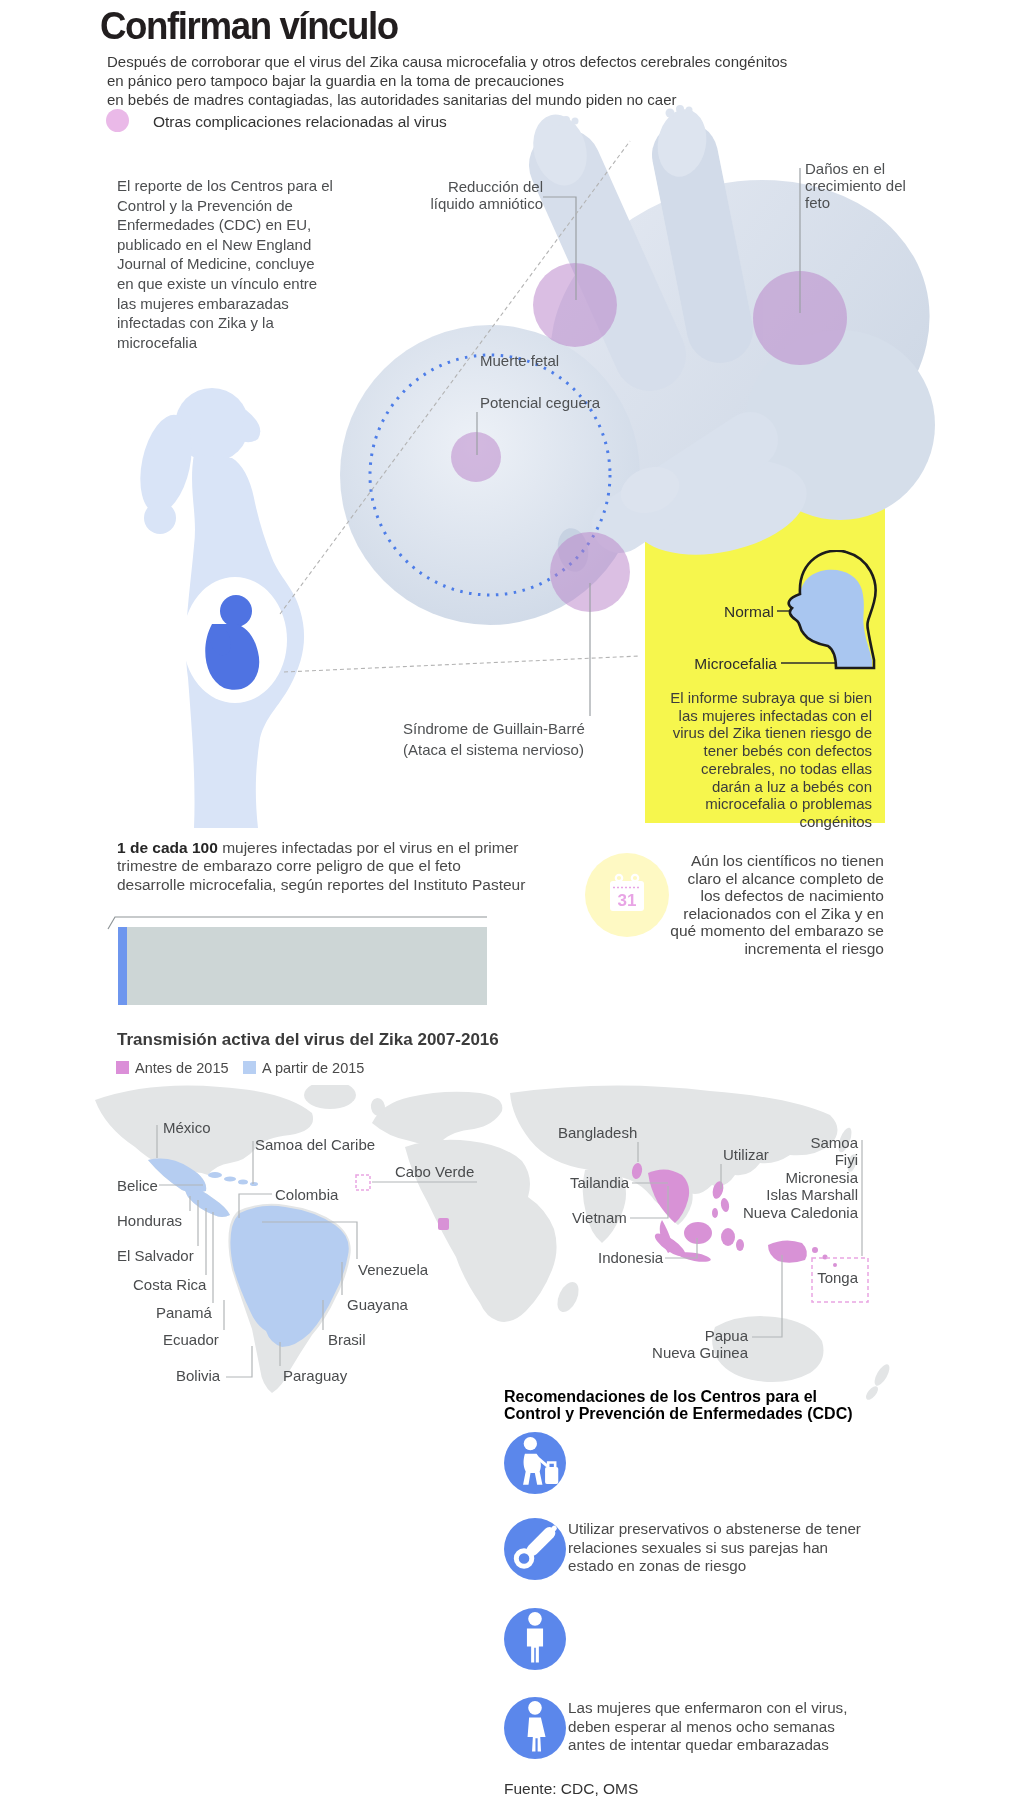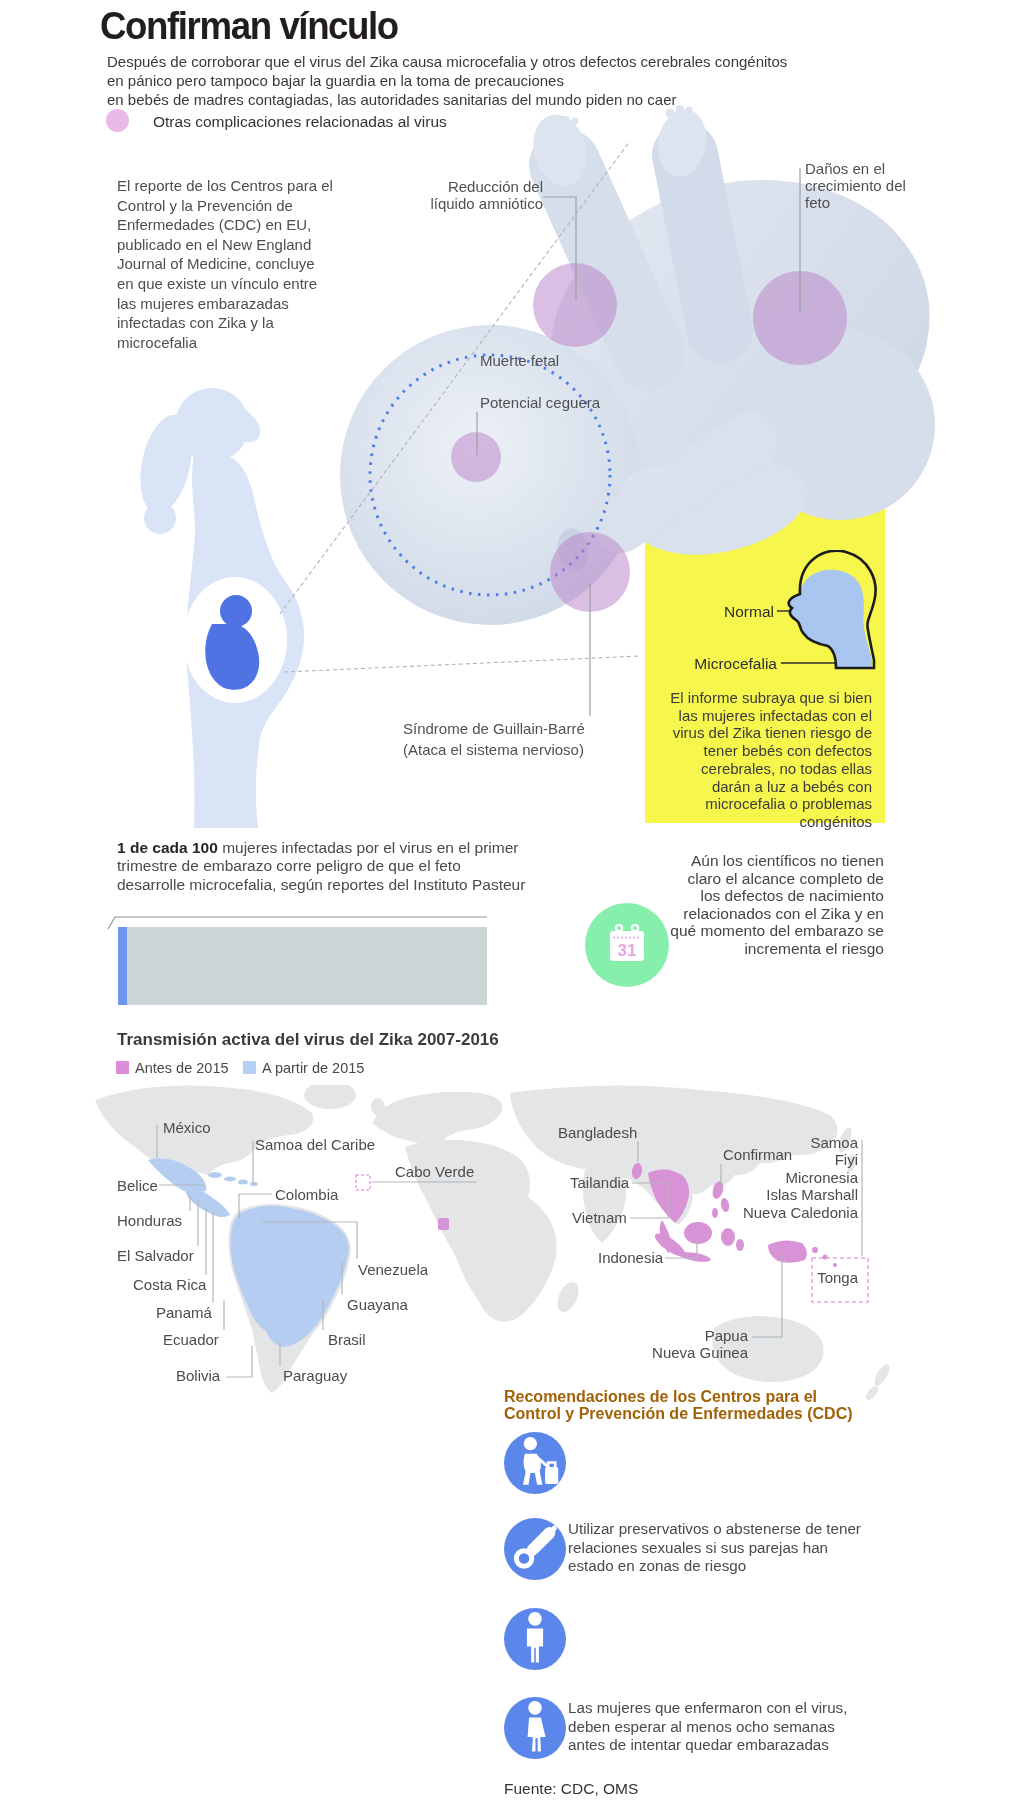--- a/index.html
+++ b/index.html
@@ -20,21 +20,21 @@
   .cmp{position:absolute;font-size:15.5px;color:#2e2e2e;z-index:6;}
   .stat{position:absolute;left:117px;top:839px;width:414px;font-size:15.5px;line-height:18.4px;color:#4a4a4a;}
   .stat b{color:#262626;}
   .bar{position:absolute;z-index:1;}
   .caltxt{position:absolute;left:664px;top:852px;width:220px;text-align:right;font-size:15.5px;
           line-height:17.6px;color:#454545;}
   .mtitle{position:absolute;left:117px;top:1030px;font-size:17px;font-weight:bold;color:#3b3b3b;}
   .lgsq{position:absolute;width:13px;height:13px;}
   .lgtx{position:absolute;font-size:14.5px;color:#4a4a4a;text-align:right;}
   .mlabel{position:absolute;font-size:15px;color:#4a4c4e;white-space:nowrap;z-index:6;}
-  .rtitle{position:absolute;font-size:16px;font-weight:bold;color:#a16207;}
+  .rtitle{position:absolute;font-size:16px;font-weight:bold;color:#000000;}
   .rcirc{position:absolute;width:62px;height:62px;border-radius:50%;z-index:2;}
   .rtext{position:absolute;font-size:15.2px;line-height:18.5px;color:#4a4a4a;}
   .source{position:absolute;left:504px;top:1780px;font-size:15.5px;color:#333;}
   .overlay{position:absolute;left:0;top:0;z-index:4;pointer-events:none;}
   .z1{z-index:1}.z2{z-index:2}.z5{z-index:5}
 </style>
 </head>
 <body>
 
 <div class="stage">
@@ -179,21 +179,21 @@
         <circle cx="745" cy="180" r="2"></circle>
       <rect x="348" y="133" width="11" height="12" rx="2"></rect>
     </g>
     <rect x="266" y="90" width="14" height="15" fill="none" stroke="#e9a5e2" stroke-width="1.5" stroke-dasharray="3 2"></rect>
     <rect x="722" y="173" width="56" height="44" fill="none" stroke="#e9a5e2" stroke-width="1.5" stroke-dasharray="4 3"></rect>
   </svg>
 
   <div class="bar" style="left: 118px; top: 927px; width: 9px; height: 78px; background: rgb(110, 150, 238);"></div>
   <div class="bar" style="left: 127px; top: 927px; width: 360px; height: 78px; background: rgb(205, 214, 214);"></div>
 
-  <div class="abs z2" style="left: 585px; top: 903px; width: 84px; height: 84px; border-radius: 50%; background: #86efac;">
+  <div class="abs z2" style="left: 585px; top: 853px; width: 84px; height: 84px; border-radius: 50%; background: #fef9c3;">
     <svg style="position:absolute;left:18px;top:17px;" width="48" height="48" viewBox="0 0 48 48">
       <rect x="7" y="11" width="34" height="30" rx="3" fill="#ffffff"></rect>
       <circle cx="16" cy="8" r="3.2" fill="none" stroke="#ffffff" stroke-width="2.2"></circle>
       <circle cx="32" cy="8" r="3.2" fill="none" stroke="#ffffff" stroke-width="2.2"></circle>
       <line x1="10" y1="17.5" x2="38" y2="17.5" stroke="#e8a4e5" stroke-width="1.5" stroke-dasharray="2 2"></line>
       <text x="24" y="36" font-size="17" font-weight="bold" fill="#e8a4e5" text-anchor="middle" font-family="Liberation Sans, sans-serif">31</text>
     </svg>
   </div>
 
   <svg class="overlay" width="1024" height="1800" viewBox="0 0 1024 1800">
@@ -273,21 +273,21 @@
   <span class="mlabel" style="left:176px;top:1367px;">Bolivia</span>
   <span class="mlabel" style="left:283px;top:1367px;">Paraguay</span>
   <span class="mlabel" style="left:328px;top:1331px;">Brasil</span>
   <span class="mlabel" style="left:347px;top:1296px;">Guayana</span>
   <span class="mlabel" style="left:358px;top:1261px;">Venezuela</span>
   <span class="mlabel" style="left:395px;top:1163px;">Cabo Verde</span>
   <span class="mlabel" style="left:558px;top:1124px;">Bangladesh</span>
   <span class="mlabel" style="left:570px;top:1174px;">Tailandia</span>
   <span class="mlabel" style="left:572px;top:1209px;">Vietnam</span>
   <span class="mlabel" style="left:598px;top:1249px;">Indonesia</span>
-  <span class="mlabel" style="left:723px;top:1146px;">Confirman</span>
+  <span class="mlabel" style="left:723px;top:1146px;">Utilizar</span>
   <span class="mlabel tr" style="left:758px;top:1134px;width:100px;">Samoa</span>
   <span class="mlabel tr" style="left:758px;top:1151px;width:100px;">Fiyi</span>
   <span class="mlabel tr" style="left:758px;top:1169px;width:100px;">Micronesia</span>
   <span class="mlabel tr" style="left:748px;top:1186px;width:110px;">Islas Marshall</span>
   <span class="mlabel tr" style="left:738px;top:1204px;width:120px;">Nueva Caledonia</span>
   <span class="mlabel tr" style="left:758px;top:1221px;width:100px;margin-top:48px;">Tonga</span>
   <span class="mlabel tr" style="left:688px;top:1327px;width:60px;">Papua</span>
   <span class="mlabel tr" style="left:648px;top:1344px;width:100px;">Nueva Guinea</span>
 
   <div class="rtitle" style="left:504px;top:1388px;">Recomendaciones de los Centros para el</div>

